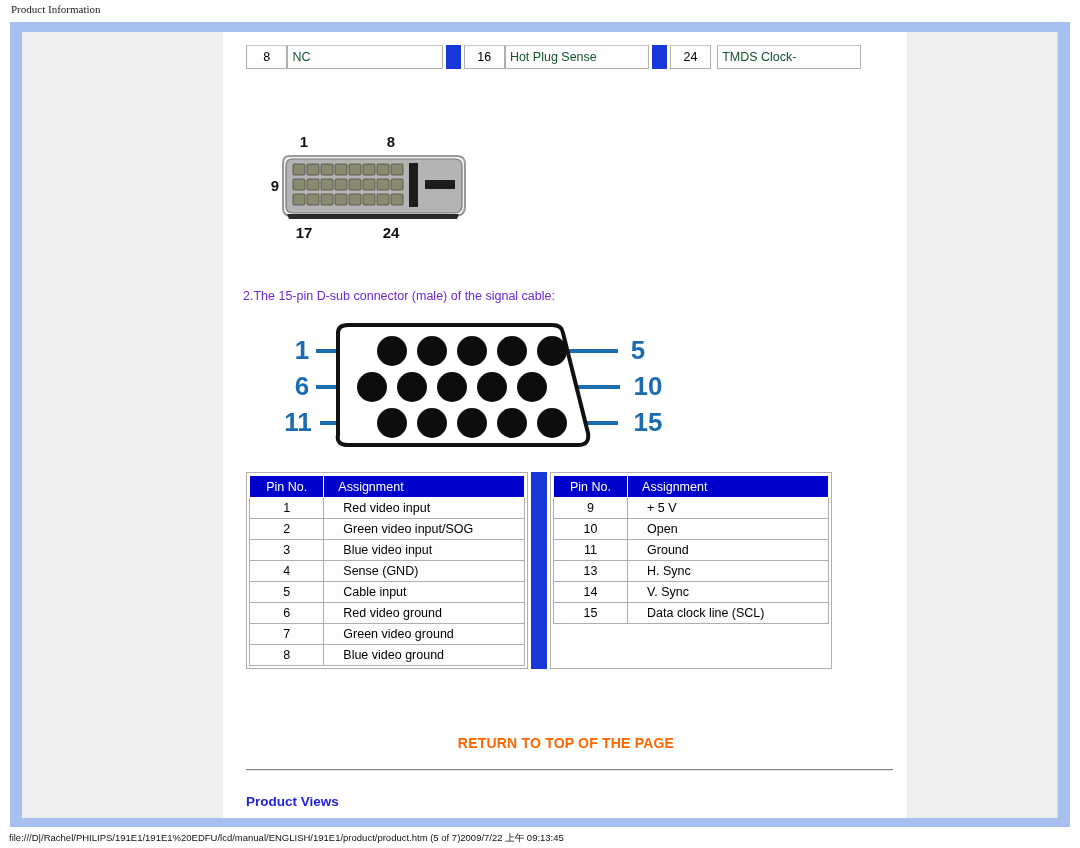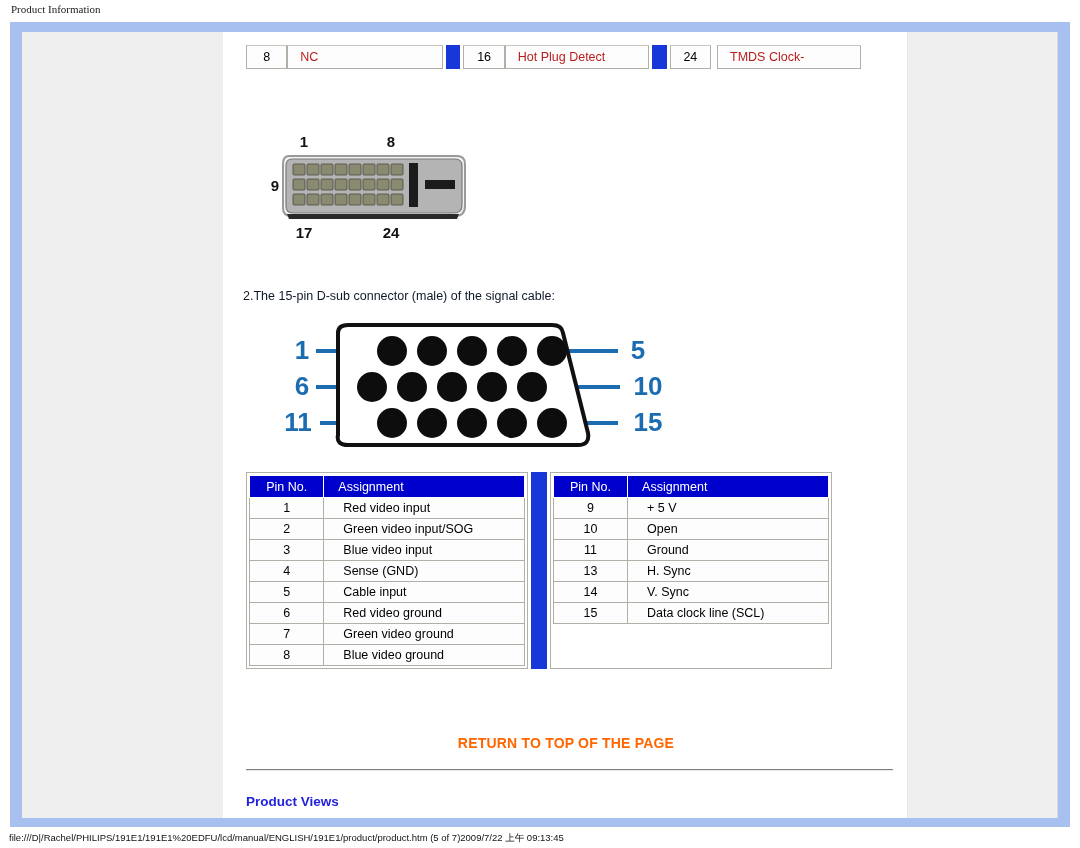--- a/index.html
+++ b/index.html
@@ -117,24 +117,24 @@
     display: flex;
     align-items: center;
     justify-content: center;
     box-sizing: border-box;
   }
   .cell-assign {
     border: 1px solid #b0b0a8;
     border-top-color: #c8c8c0;
     background: #fdfdfd;
     font-size: 12.5px;
-    color: #b91c1c;
+    color: #14532d;
     display: flex;
     align-items: center;
-    padding-left: 12px;
+    padding-left: 4px;
     box-sizing: border-box;
   }
   .cell-assign.w1 { width: 165px; }
   .cell-assign.w2 { width: 153px; }
   .cell-assign.w3 { width: 153px; margin-left: 6px; }
   .blue-gap {
     width: 16px;
     background: #1837d8;
     margin: 0 3px;
   }
@@ -147,21 +147,21 @@
     width: 220px;
     height: 115px;
   }
 
   
   .section-text {
     position: absolute;
     left: 18px;
     top: 257px;
     font-size: 12.5px;
-    color: #0f172a;
+    color: #6d28d9;
     white-space: nowrap;
   }
 
   
   .dsub-graphic {
     position: absolute;
     left: 55px;
     top: 283px;
     width: 390px;
     height: 145px;
@@ -290,21 +290,21 @@
     </div>
 
     <div class="content">
 
       <div class="dvi-table">
         <div class="dvi-row">
           <div class="cell-pin">8</div>
           <div class="cell-assign w1">NC</div>
           <div class="blue-gap" style="background: rgb(24, 55, 216);"></div>
           <div class="cell-pin">16</div>
-          <div class="cell-assign w2">Hot Plug Detect</div>
+          <div class="cell-assign w2">Hot Plug Sense</div>
           <div class="blue-gap" style="background: rgb(24, 55, 216);"></div>
           <div class="cell-pin">24</div>
           <div class="cell-assign w3">TMDS Clock-</div>
         </div>
       </div>
 
       <div class="dvi-graphic">
         <svg width="220" height="115" viewBox="0 0 220 115" xmlns="http://www.w3.org/2000/svg">
 
           <text id="dvi-l1" x="37" y="19" font-family="Liberation Sans, sans-serif" font-size="15" font-weight="bold" fill="#111" text-anchor="middle">1</text>

